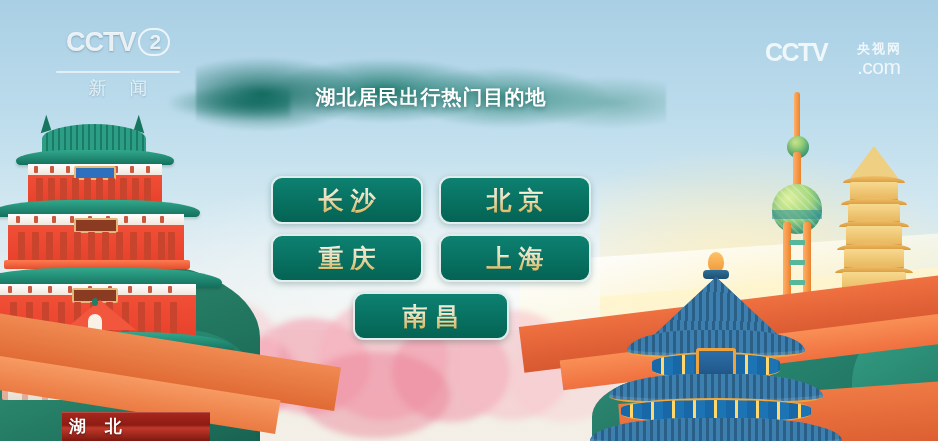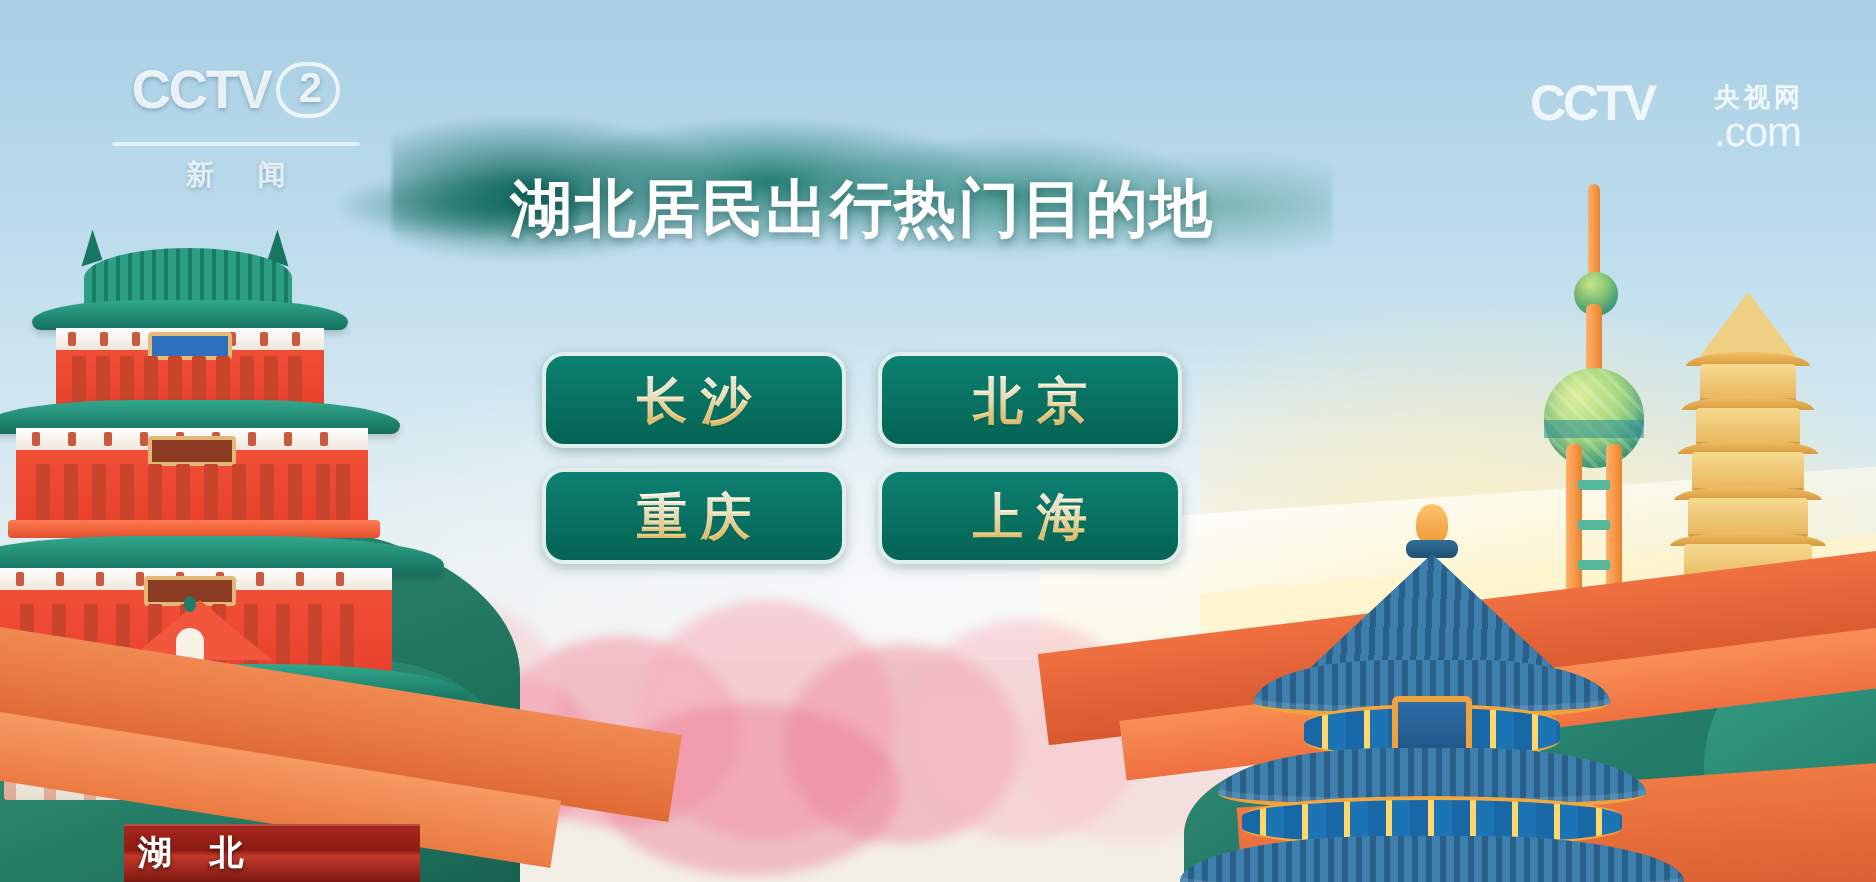--- a/index.html
+++ b/index.html
@@ -95,21 +95,21 @@
     position:absolute;left:48px;top:36px;width:140px;height:56px;
     display:flex;flex-direction:column;align-items:center;justify-content:center;
     color:rgba(255,255,255,.82);text-shadow:0 1px 2px rgba(40,80,110,.35);
     pointer-events:none;
   }
   .cctv-top{display:flex;align-items:center;font-size:27px;font-weight:700;letter-spacing:-1px;line-height:1;}
   .cctv-13{
     margin-left:3px;padding:1px 7px 2px 9px;font-size:21px;font-weight:700;letter-spacing:0;
     border:2px solid rgba(255,255,255,.75);border-radius:14px;
   }
-  .cctv-sub{margin-top:20px;font-size:14px;font-weight:700;letter-spacing:9px;text-indent:9px;opacity:.85;}
+  .cctv-sub{margin-top:20px;font-size:18px;font-weight:400;letter-spacing:9px;text-indent:9px;opacity:.85;}
   .cctv-underline{position:absolute;left:8px;top:35px;width:124px;height:2px;background:rgba(255,255,255,.6);border-radius:1px;}
 
   
   .watermark{
     position:absolute;left:765px;top:40px;width:160px;height:44px;
     color:rgba(255,255,255,.80);pointer-events:none;
   }
   .wm-main{font-size:25px;font-weight:700;letter-spacing:-1.5px;line-height:1;}
   .wm-cn{position:absolute;left:92px;top:0px;font-size:13px;font-weight:700;letter-spacing:2px;}
   .wm-com{position:absolute;left:92px;top:15px;font-size:21px;font-weight:400;letter-spacing:-.5px;}
@@ -125,21 +125,21 @@
       radial-gradient(ellipse 26% 40% at 88% 52%,rgba(74,150,138,.55),rgba(74,150,138,0) 76%);
     filter:blur(1px);
   }
   .brush-tail{
     position:absolute;left:-26px;top:28px;width:120px;height:34px;
     background:radial-gradient(ellipse at 70% 50%,rgba(18,110,98,.85),rgba(18,110,98,0) 75%);
     filter:blur(2px);
   }
   .title-text{
     position:absolute;left:0;top:26px;width:470px;text-align:center;
-    font-size:31px;font-weight:700;color:#fff;letter-spacing:1px;
+    font-size:20px;font-weight:700;color:#fff;letter-spacing:1px;
     text-shadow:0 2px 5px rgba(0,60,55,.45);
   }
 
   
   .btn-grid{position:absolute;left:271px;top:176px;width:320px;}
   .btn-row{display:flex;gap:16px;margin-bottom:10px;justify-content:flex-start;}
   .btn-row.center{justify-content:center;}
   .city-btn{
     width:152px;height:44px;border-radius:11px;
     background:linear-gradient(180deg,#0d8171,#046354);
@@ -425,20 +425,25 @@
       </div>
     </div>
     <div class="btn-row">
       <div class="city-btn">
         <span>重庆</span>
       </div>
       <div class="city-btn">
         <span>上海</span>
       </div>
     </div>
+    <div class="btn-row center">
+      <div class="city-btn">
+        <span>南昌</span>
+      </div>
+    </div>
   </div>
 
   <div class="lower-third">
     <div class="lt-left">
       <span>湖 北</span>
     </div>
   </div>
 
 </div>
 

